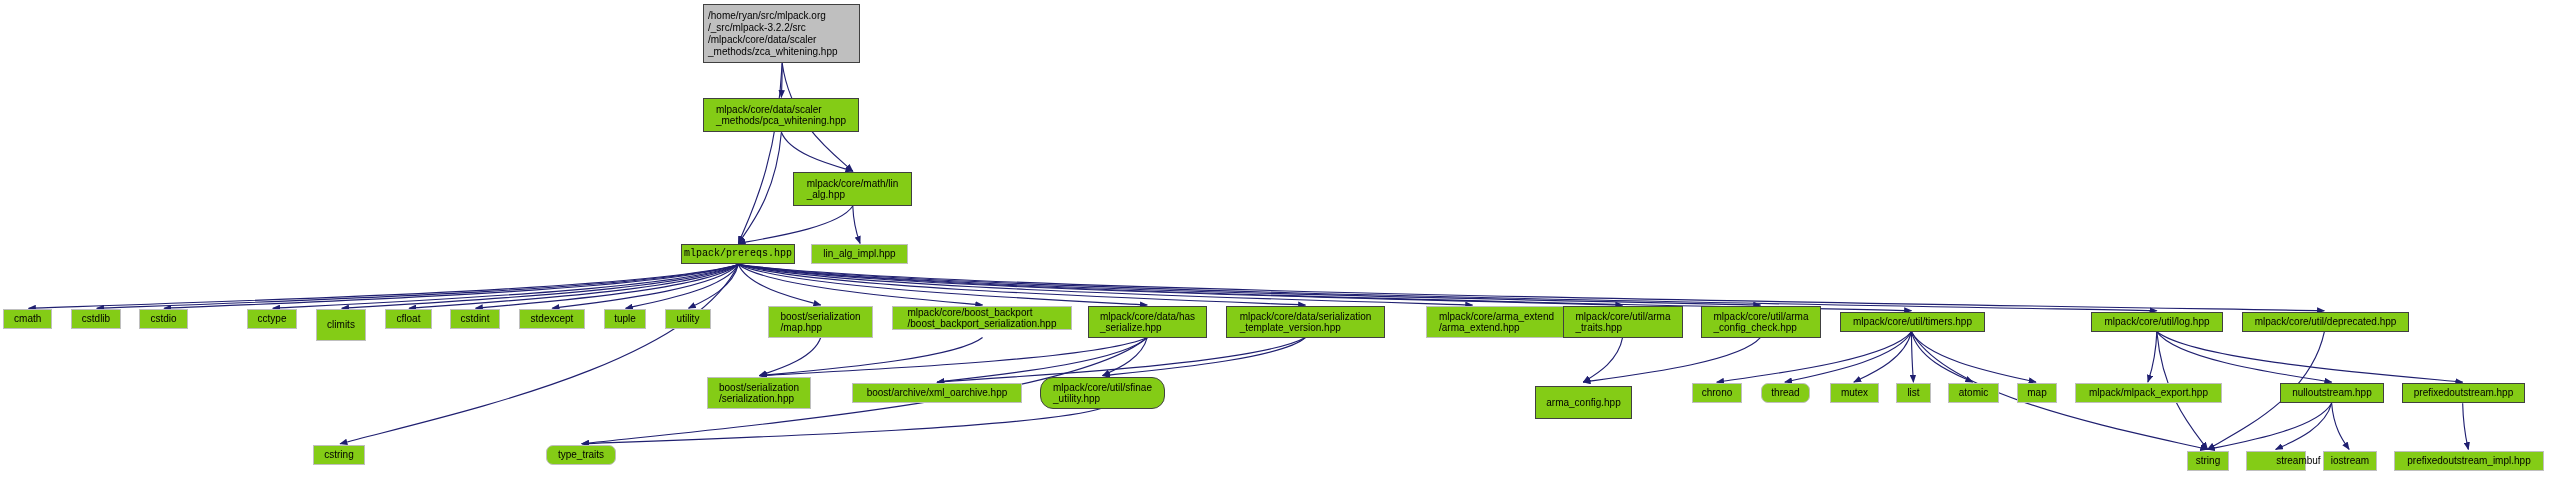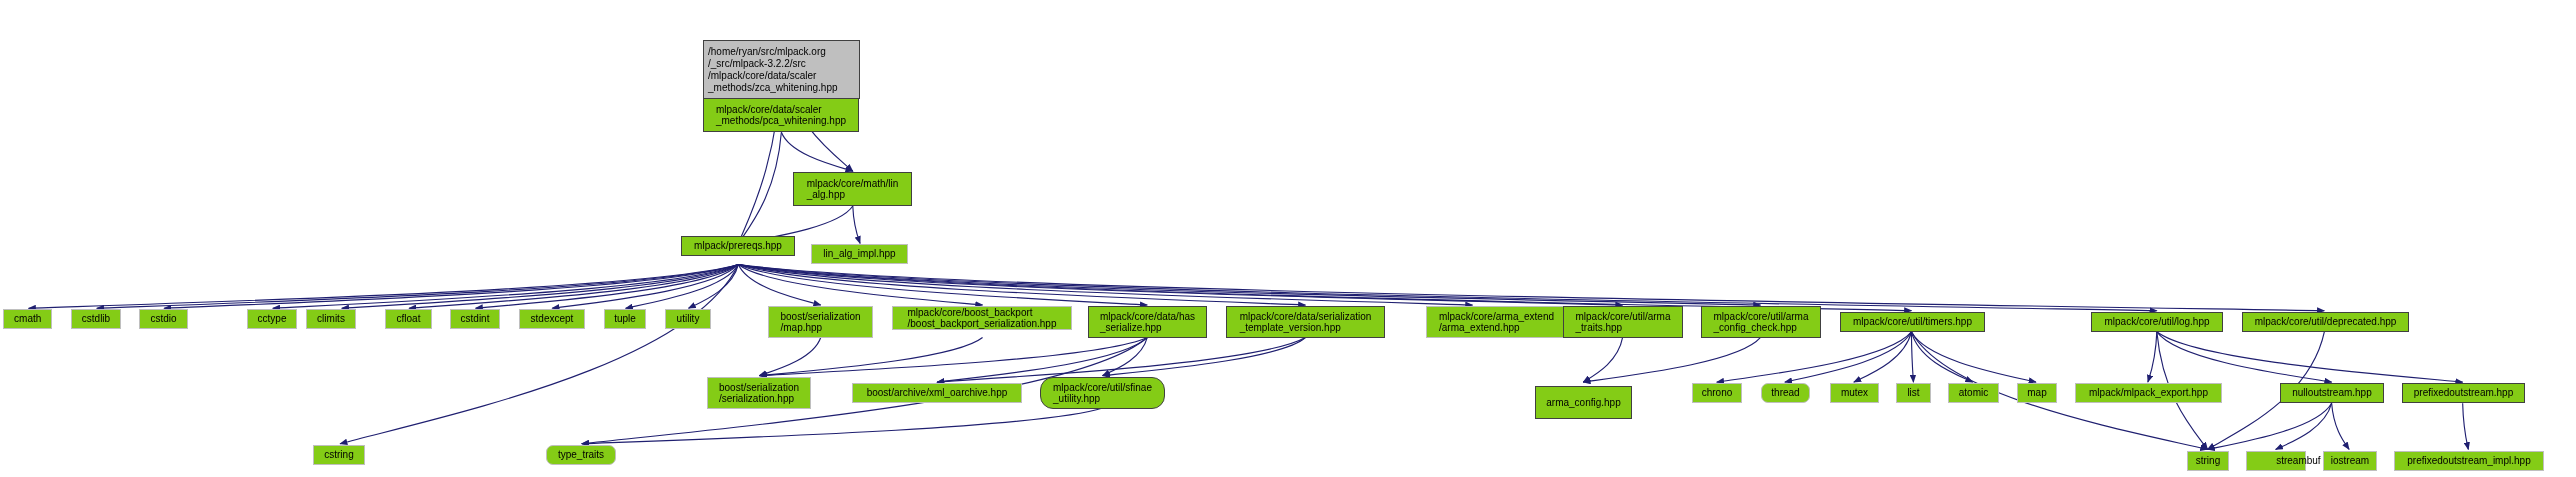--- a/index.html
+++ b/index.html
@@ -5,21 +5,21 @@
 <style>
   html,body{margin:0;padding:0;background:#ffffff;}
   body{font-family:"Liberation Sans","DejaVu Sans",sans-serif;}
   #graph{position:relative;width:2576px;height:477px;background:#ffffff;overflow:hidden;}
   svg.edges{position:absolute;left:0;top:0;width:2576px;height:477px;pointer-events:none;}
   .node{position:absolute;box-sizing:border-box;display:flex;align-items:center;justify-content:center;
         text-align:left;background:#84cc16;border:0.8px solid #bfbfbf;color:#000000;
         font-size:10px;line-height:11.4px;white-space:pre-line;padding:0.8px 3.2px;}
   .node.hdr{border:0.8px solid #404040;}
   .node.root{background:#bfbfbf;border:0.8px solid #404040;text-align:left;justify-content:flex-start;
-             padding:1px 4px;line-height:12px;margin-top:36px;}
+             padding:1px 4px;line-height:12px;}
 </style>
 </head>
 <body>
 
 <div id="graph">
   <svg class="edges" viewBox="0 0 3173 588">
     <defs>
       <marker id="arrow" markerWidth="10" markerHeight="8" refX="9" refY="4" orient="auto" markerUnits="userSpaceOnUse">
         <path d="M0,0 L10,4 L0,8 z" fill="#1f1f70"></path>
       </marker>
@@ -84,27 +84,27 @@
   </svg>
   <div id="node-layer">
       <div class="node root" style="left: 703px; top: 4px; width: 157px; height: 59px;">/home/ryan/src/mlpack.org
 /_src/mlpack-3.2.2/src
 /mlpack/core/data/scaler
 _methods/zca_whitening.hpp</div>
       <div class="node hdr" style="left: 703px; top: 98px; width: 156px; height: 34px;">mlpack/core/data/scaler
 _methods/pca_whitening.hpp</div>
       <div class="node hdr" style="left: 793px; top: 172px; width: 119px; height: 34px;">mlpack/core/math/lin
 _alg.hpp</div>
-      <div class="node hdr" style="left: 681px; top: 236px; width: 114px; height: 20px;">mlpack/prereqs.hpp</div>
+      <div class="node hdr" style="left: 681px; top: 244px; width: 114px; height: 20px; font-family: Liberation Mono, monospace;">mlpack/prereqs.hpp</div>
       <div class="node light" style="left: 811px; top: 244px; width: 97px; height: 20px;">lin_alg_impl.hpp</div>
       <div class="node light" style="left: 3.2px; top: 309px; width: 49px; height: 20px;">cmath</div>
       <div class="node light" style="left: 71px; top: 309px; width: 50px; height: 20px;">cstdlib</div>
       <div class="node light" style="left: 139px; top: 309px; width: 49px; height: 20px;">cstdio</div>
       <div class="node light" style="left: 247px; top: 309px; width: 50px; height: 20px;">cctype</div>
-      <div class="node light" style="left: 306px; top: 309px; width: 50px; height: 20px;">climits</div>
+      <div class="node light" style="left: 316px; top: 309px; width: 50px; height: 32px;">climits</div>
       <div class="node light" style="left: 385px; top: 309px; width: 47px; height: 20px;">cfloat</div>
       <div class="node light" style="left: 450px; top: 309px; width: 50px; height: 20px;">cstdint</div>
       <div class="node light" style="left: 519px; top: 309px; width: 66px; height: 20px;">stdexcept</div>
       <div class="node light" style="left: 604px; top: 309px; width: 42px; height: 20px;">tuple</div>
       <div class="node light" style="left: 665px; top: 309px; width: 46px; height: 20px;">utility</div>
       <div class="node light" style="left: 768px; top: 306px; width: 105px; height: 32px;">boost/serialization
 /map.hpp</div>
       <div class="node light" style="left: 892px; top: 306px; width: 180px; height: 24px;">mlpack/core/boost_backport
 /boost_backport_serialization.hpp</div>
       <div class="node hdr" style="left: 1088px; top: 306px; width: 119px; height: 32px;">mlpack/core/data/has

